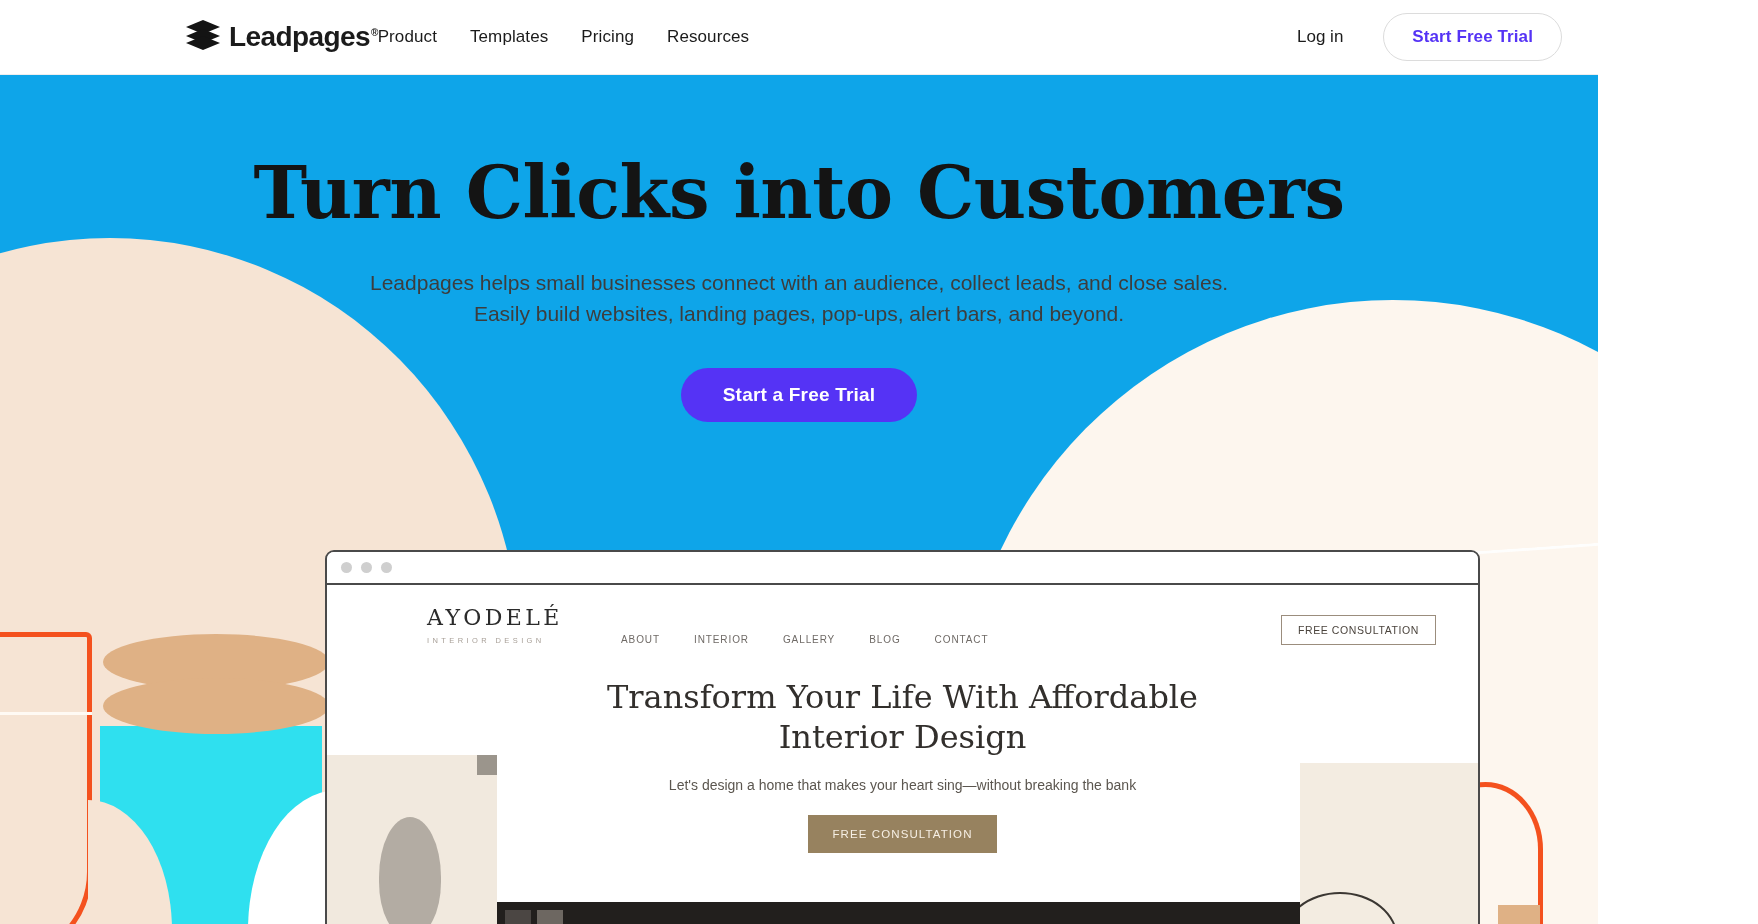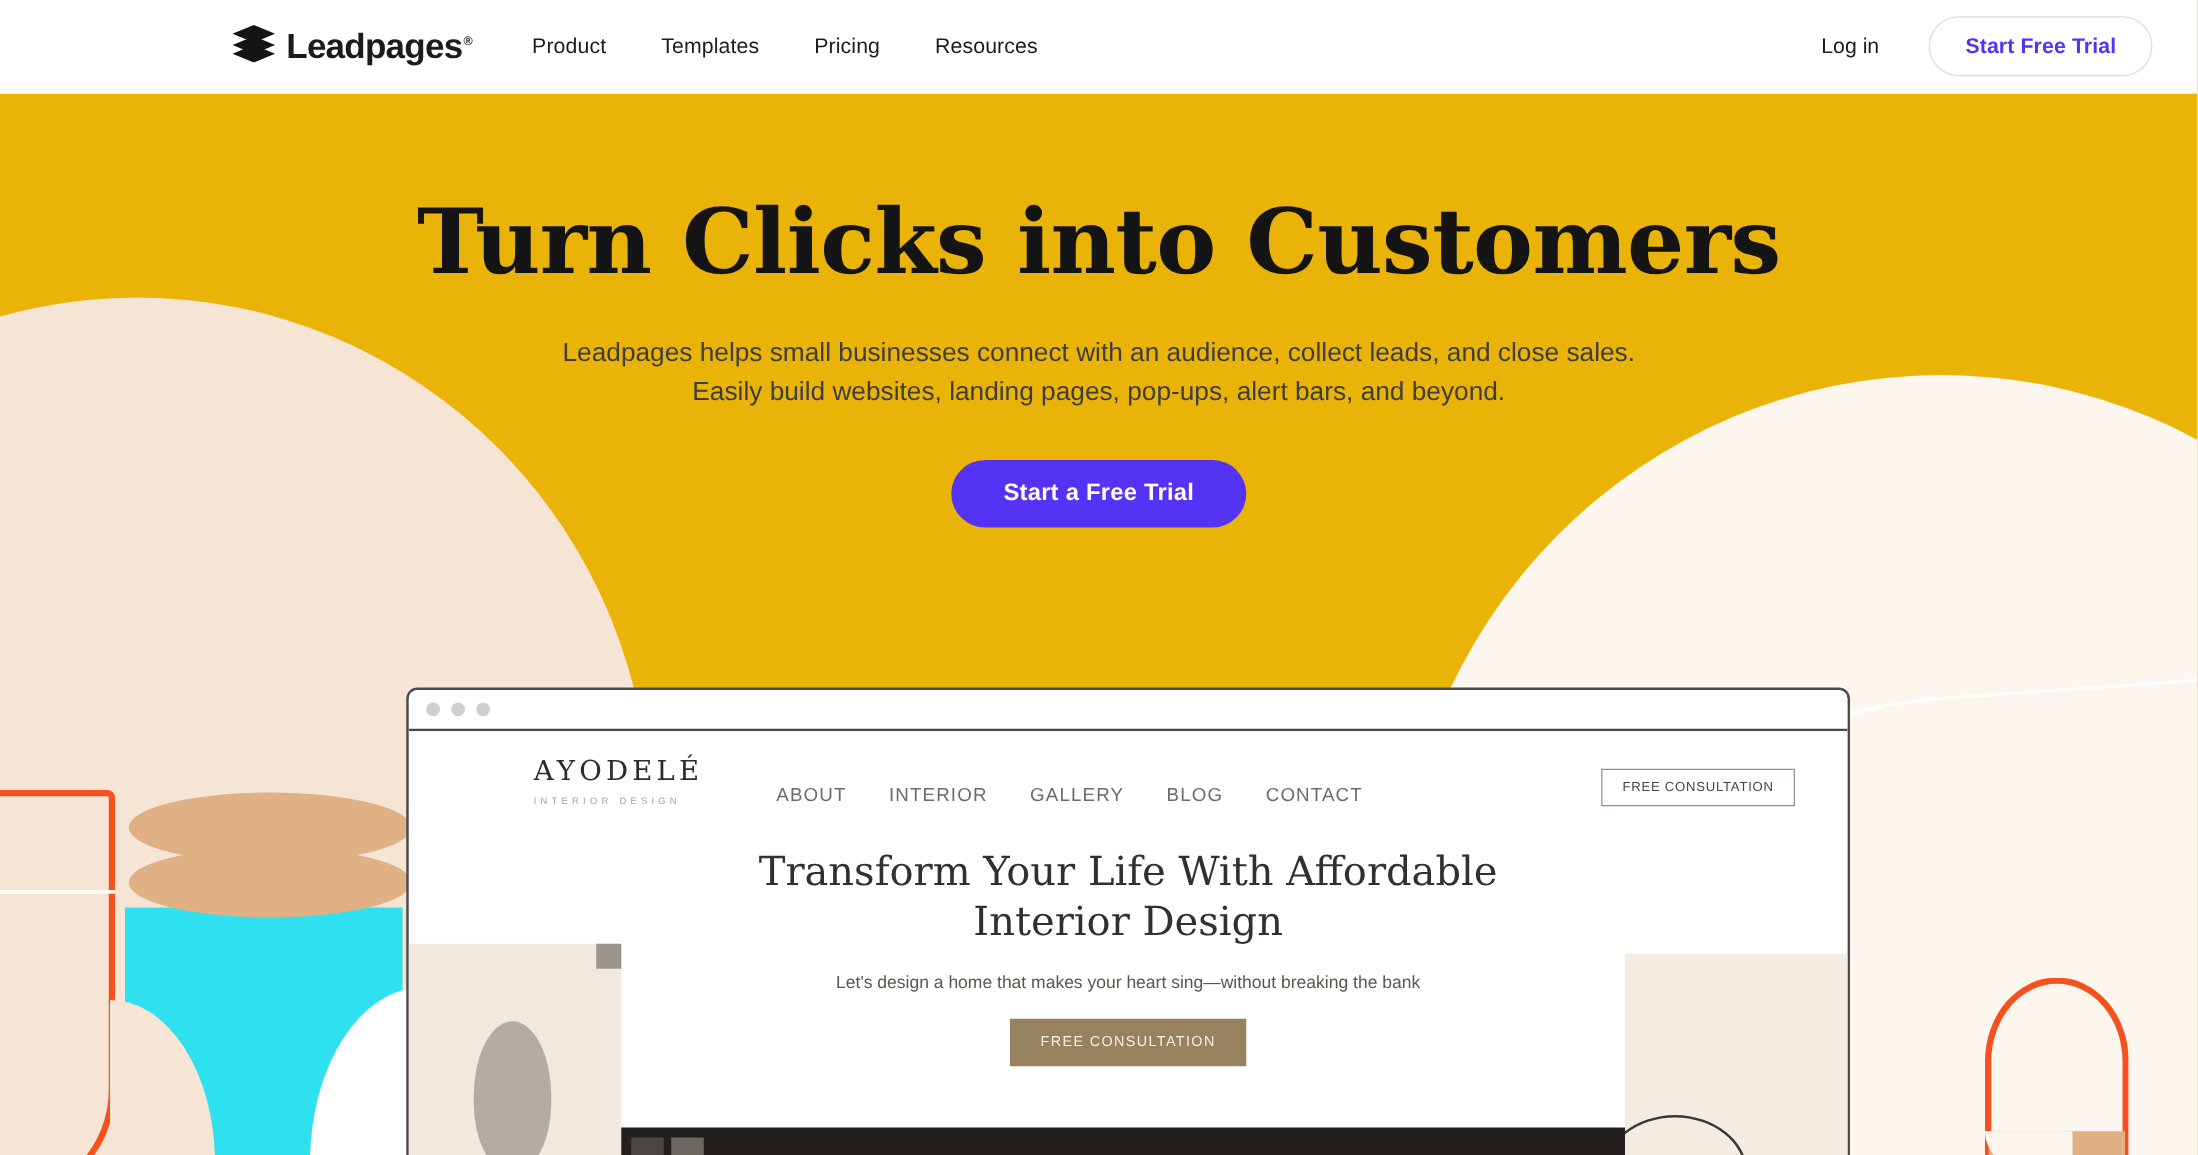--- a/index.html
+++ b/index.html
@@ -6,23 +6,23 @@
   html, body {
     margin: 0; padding: 0;
     width: 1758px; height: 924px;
     overflow: hidden;
     background: #ffffff;
     font-family: "Liberation Sans", sans-serif;
   }
 
   #page {
     position: relative;
-    width: 1758px;
+    width: 1598px;
     height: 924px;
-    background: #eab308;
+    background: #0ea5e9;
     overflow: hidden;
   }
 
   
   .bg-layer {
     position: absolute;
     inset: 0;
     overflow: hidden;
     pointer-events: none;
     z-index: 0;
@@ -187,22 +187,21 @@
     font-size: 10px;
     color: #1b1b1b;
     vertical-align: super;
     margin-left: 1px;
     font-weight: 700;
   }
 
   nav.mainnav {
     display: flex;
     align-items: flex-start;
-    gap: 44px;
-    margin-left: 48px;
+    gap: 33px;
   }
   nav.mainnav a {
     font-size: 17px;
     color: #1b1b1b;
     text-decoration: none;
     letter-spacing: .1px;
   }
 
   .nav-right {
     margin-left: auto;
@@ -326,21 +325,21 @@
     font-size: 7.5px;
     letter-spacing: 3.4px;
     color: #a79f97;
   }
   .site-links {
     display: flex;
     gap: 34px;
     margin-left: 14px;
   }
   .site-links a {
-    font-size: 15px;
+    font-size: 10px;
     letter-spacing: .9px;
     color: #6f6a66;
     text-decoration: none;
   }
   .site-cta {
     margin-left: auto;
     border: 1px solid #9b8d7d;
     padding: 8px 16px;
     font-size: 10.5px;
     letter-spacing: .6px;

